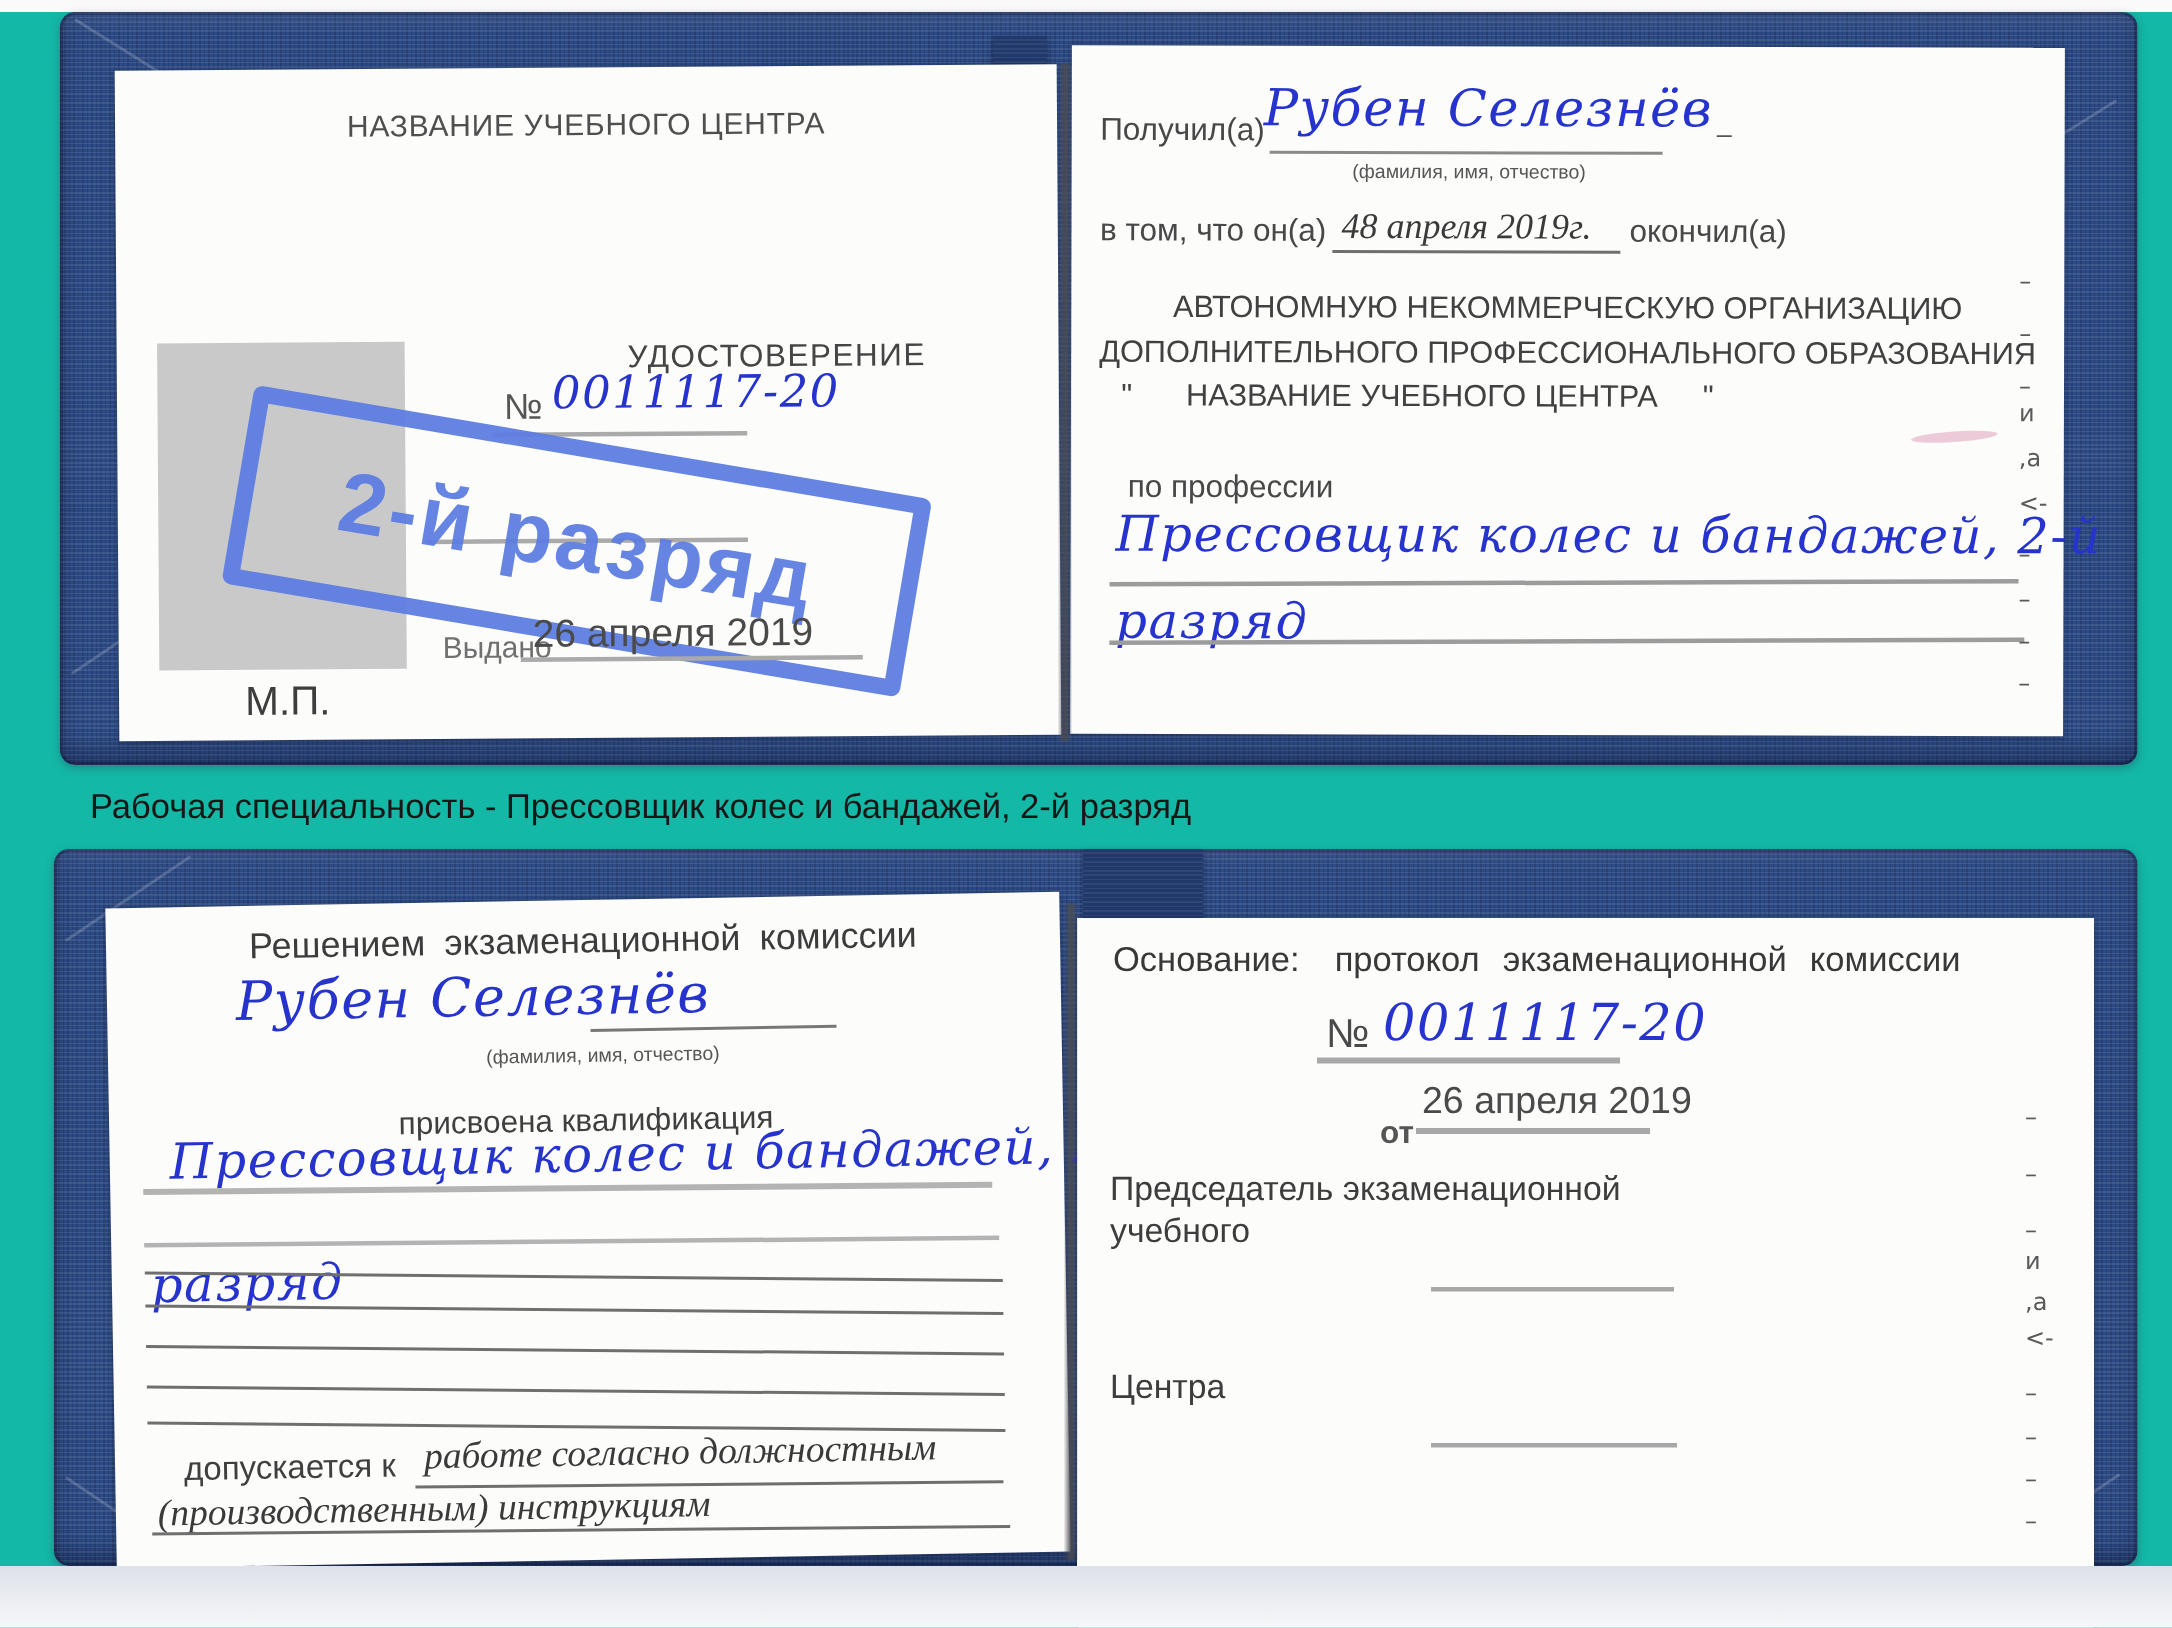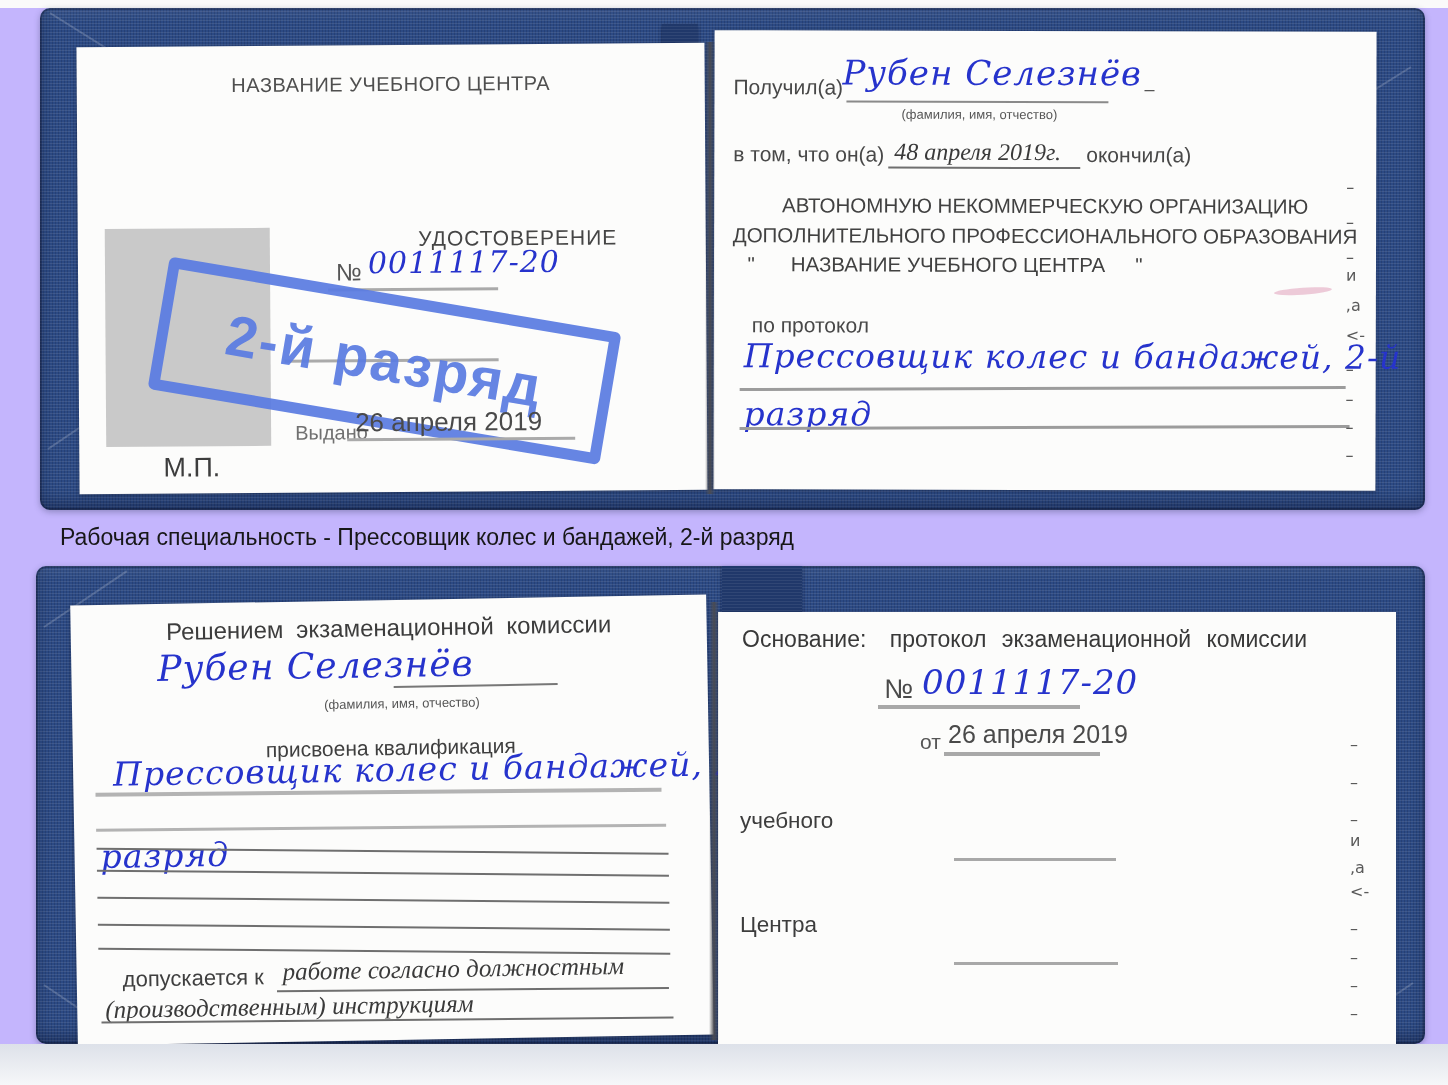--- a/index.html
+++ b/index.html
@@ -1,16 +1,16 @@
 <!DOCTYPE html>
 <html style="--cover: #2c4a84; --cover_dark: #20386a; --stamp: #5b7ce2; --ink: #2633cc;"><head>
 <meta charset="utf-8">
 <style>
   html,body{margin:0;padding:0;background:#ffffff;}
-  .screen{position:relative;width:1448px;height:1085px;overflow:hidden;background:#c4b5fd;
+  .screen{position:relative;width:1448px;height:1085px;overflow:hidden;background:#14b8a6;
           font-family:"Liberation Sans", sans-serif;}
 
   
   .cover{position:absolute;background-color:var(--cover,#2c4a84);
     background-image:
       repeating-linear-gradient(0deg, rgba(255,255,255,.09) 0 1px, transparent 1px 3px),
       repeating-linear-gradient(90deg, rgba(0,0,25,.14) 0 1px, transparent 1px 3px);
     border-radius:10px;
     box-shadow: inset 0 0 0 2px rgba(0,0,20,.25), inset 0 -8px 14px rgba(0,0,20,.3),
                 inset 0 8px 10px rgba(255,255,255,.06), 0 2px 6px rgba(40,50,80,.35);}
@@ -104,21 +104,21 @@
     <div class="linet" style="left:174px;top:136px;width:192px;height:2px;"></div>
     <span class="print" style="left:372px;top:112px;font-size:21px;color:#484848;">окончил(а)</span>
 
     <div class="print center" style="top:163px;font-size:20.5px;color:#414141;">АВТОНОМНУЮ НЕКОММЕРЧЕСКУЮ ОРГАНИЗАЦИЮ</div>
     <div class="print center" style="top:193px;font-size:20.5px;color:#414141;">ДОПОЛНИТЕЛЬНОГО ПРОФЕССИОНАЛЬНОГО ОБРАЗОВАНИЯ</div>
     <div class="print" style="left:0;top:222px;width:100%;padding-right:200px;box-sizing:border-box;text-align:center;font-size:20.5px;color:#414141;">
       <span style="margin-right:36px;">"</span><span>НАЗВАНИЕ УЧЕБНОГО ЦЕНТРА</span><span style="margin-left:30px;">"</span>
     </div>
     <div class="smudge"></div>
 
-    <span class="print" style="left:38px;top:283px;font-size:21px;color:#484848;">по протокол</span>
+    <span class="print" style="left:38px;top:283px;font-size:21px;color:#484848;">по профессии</span>
     <span class="hand" style="left:30px;top:306px;font-size:33px;">Прессовщик колес и бандажей, 2-й</span>
     <div class="lineg" style="left:26px;top:356px;width:606px;height:3px;background:#9c9c9c;transform:rotate(-0.35deg);"></div>
     <span class="hand" style="left:30px;top:364px;font-size:33px;">разряд</span>
     <div class="lineg" style="left:26px;top:395px;width:610px;height:3px;background:#9c9c9c;transform:rotate(-0.35deg);"></div>
 
     <div class="marks">
       <span style="top:146px;">–</span>
       <span style="top:181px;">–</span>
       <span style="top:216px;">–</span>
       <span style="top:234px;">и</span>
@@ -170,24 +170,25 @@
   <div class="page page-br">
     <div class="print" style="left:24px;top:14px;font-size:23px;color:#383838;word-spacing:9px;">
       <span>Основание:</span>
       <span style="margin-left:8px;">протокол экзаменационной комиссии</span>
     </div>
 
     <span class="print" style="left:166px;top:62px;font-size:27px;color:#4a4a4a;">№</span>
     <span class="hand" style="left:204px;top:50px;font-size:34px;">0011117-20</span>
     <div class="lineg" style="left:160px;top:93px;width:202px;height:4px;background:#a8a8a8;"></div>
 
-    <span class="print" style="left:202px;top:118px;font-size:21px;color:#555;">от</span>
+    <span class="print" style="left:202px;top:132px;font-size:21px;color:#555;font-weight:bold;">от</span>
     <span class="print" style="left:230px;top:108px;font-size:25px;color:#4a4a4a;">26 апреля 2019</span>
     <div class="lineg" style="left:226px;top:140px;width:156px;height:4px;background:#a8a8a8;"></div>
 
+    <div class="print" style="left:22px;top:168px;font-size:22.5px;color:#3d3d3d;">Председатель экзаменационной</div>
     <div class="print" style="left:22px;top:196px;font-size:22.5px;color:#3d3d3d;">учебного</div>
     <div class="lineg" style="left:236px;top:246px;width:162px;height:3px;background:#a8a8a8;"></div>
 
     <div class="print" style="left:22px;top:300px;font-size:22.5px;color:#3d3d3d;">Центра</div>
     <div class="lineg" style="left:236px;top:350px;width:164px;height:3px;background:#a8a8a8;"></div>
 
     <div class="marks">
       <span style="top:123px;">–</span>
       <span style="top:161px;">–</span>
       <span style="top:198px;">–</span>

